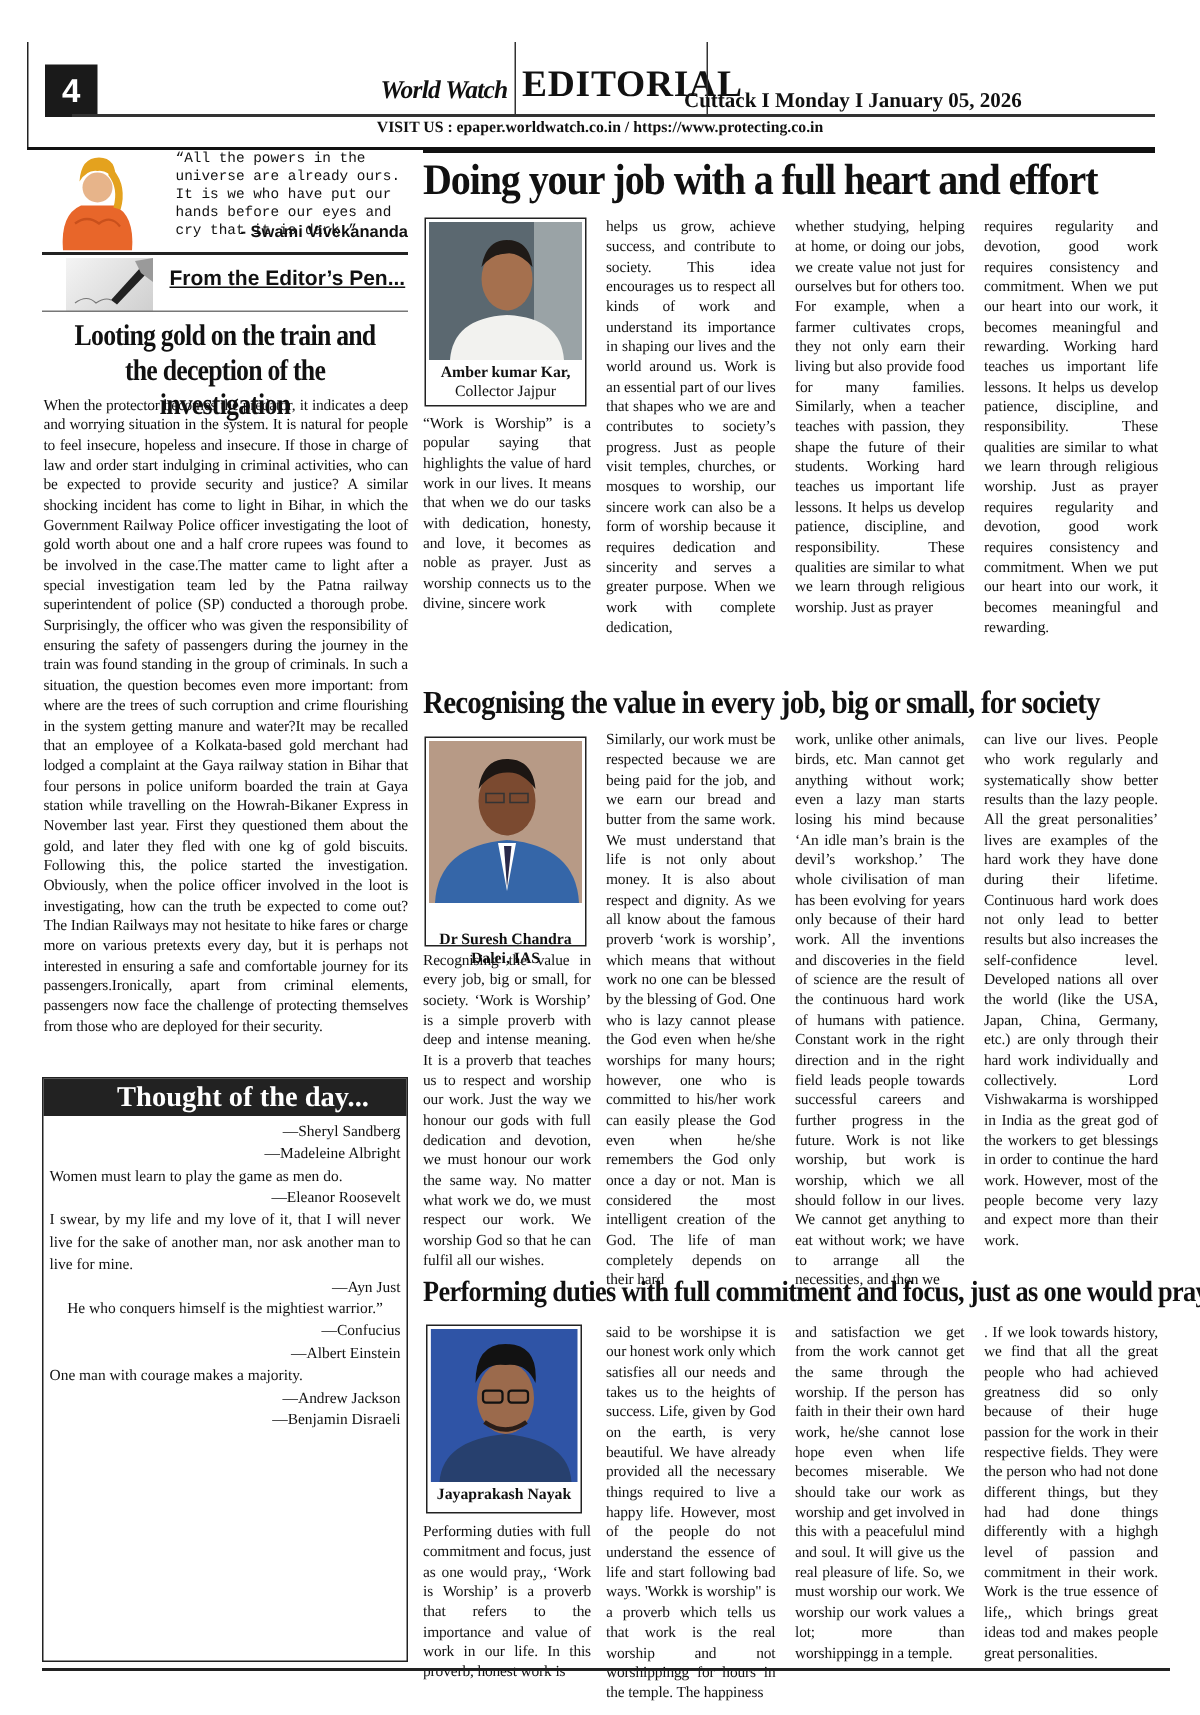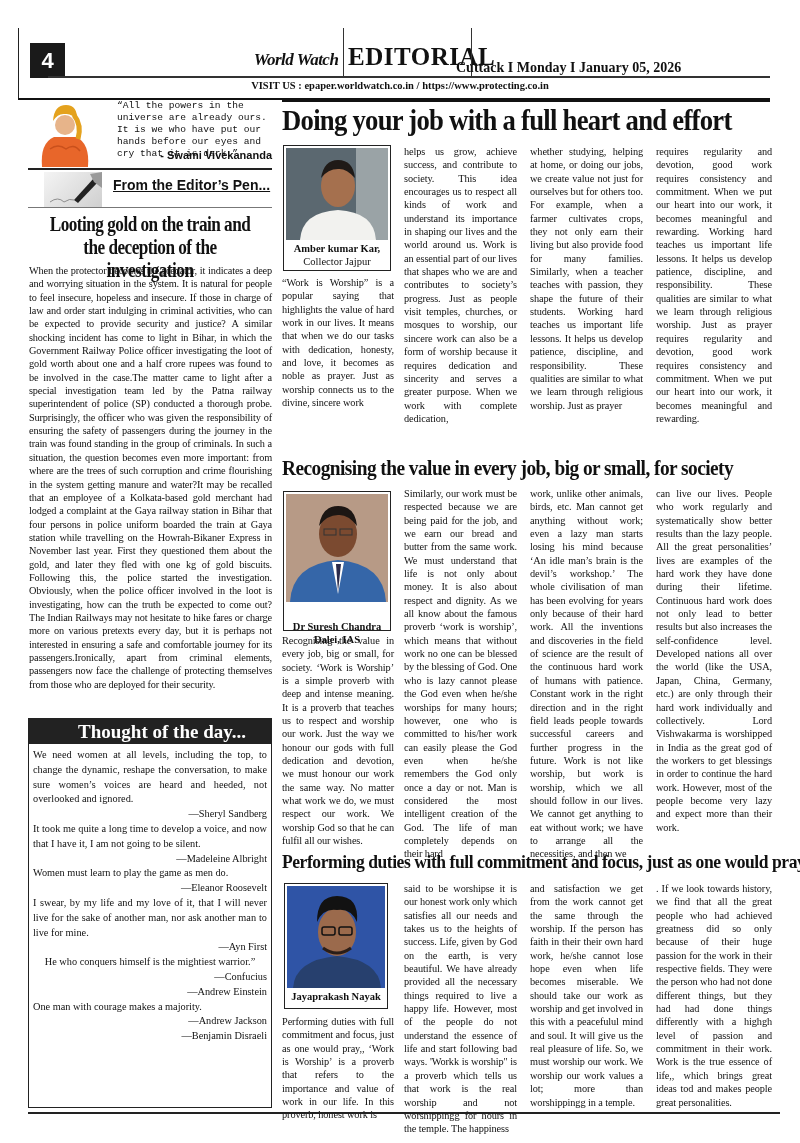--- a/index.html
+++ b/index.html
@@ -94,31 +94,29 @@
   </svg>
 </div>
 <div class="abs editor-pen">From the Editor’s Pen...</div>
 <div class="abs rule-2"></div>
 <div class="abs edit-head">Looting gold on the train and the deception of the investigation</div>
 <div class="abs edit-body">When the protector becomes the predator, it indicates a deep and worrying situation in the system. It is natural for people to feel insecure, hopeless and insecure. If those in charge of law and order start indulging in criminal activities, who can be expected to provide security and justice? A similar shocking incident has come to light in Bihar, in which the Government Railway Police officer investigating the loot of gold worth about one and a half crore rupees was found to be involved in the case.The matter came to light after a special investigation team led by the Patna railway superintendent of police (SP) conducted a thorough probe. Surprisingly, the officer who was given the responsibility of ensuring the safety of passengers during the journey in the train was found standing in the group of criminals. In such a situation, the question becomes even more important: from where are the trees of such corruption and crime flourishing in the system getting manure and water?It may be recalled that an employee of a Kolkata-based gold merchant had lodged a complaint at the Gaya railway station in Bihar that four persons in police uniform boarded the train at Gaya station while travelling on the Howrah-Bikaner Express in November last year. First they questioned them about the gold, and later they fled with one kg of gold biscuits. Following this, the police started the investigation. Obviously, when the police officer involved in the loot is investigating, how can the truth be expected to come out? The Indian Railways may not hesitate to hike fares or charge more on various pretexts every day, but it is perhaps not interested in ensuring a safe and comfortable journey for its passengers.Ironically, apart from criminal elements, passengers now face the challenge of protecting themselves from those who are deployed for their security.</div>
 
 <div class="abs thought-box"></div>
 <div class="abs thought-head">Thought of the day...</div>
 <div class="abs thought-list">
-  <div class="q">We need women at all levels, including the top, to change the dynamic, reshape the conversation, to make sure women’s voices are heard and heeded, not overlooked and ignored.</div>
   <div class="a">—Sheryl Sandberg</div>
-  <div class="q">It took me quite a long time to develop a voice, and now that I have it, I am not going to be silent.</div>
   <div class="a">—Madeleine Albright</div>
   <div class="q">Women must learn to play the game as men do.</div>
   <div class="a">—Eleanor Roosevelt</div>
   <div class="q">I swear, by my life and my love of it, that I will never live for the sake of another man, nor ask another man to live for mine.</div>
-  <div class="a">—Ayn First</div>
+  <div class="a">—Ayn Just</div>
   <div class="q" style="text-align:center">He who conquers himself is the mightiest warrior.”</div>
   <div class="a">—Confucius</div>
-  <div class="a">—Andrew Einstein</div>
+  <div class="a">—Albert Einstein</div>
   <div class="q">One man with courage makes a majority.</div>
   <div class="a">—Andrew Jackson</div>
   <div class="a">—Benjamin Disraeli</div>
 </div>
 
 <div class="abs h1">Doing your job with a full heart and effort</div>
 <div class="photo-frame" style="left:283px;top:145px;width:108px;height:126px;">
   <div class="photo" style="height:92px;background:#6f7a80;">
     <svg width="104" height="92" viewBox="0 0 104 92">
       <rect width="104" height="92" fill="#5b6870"></rect>

